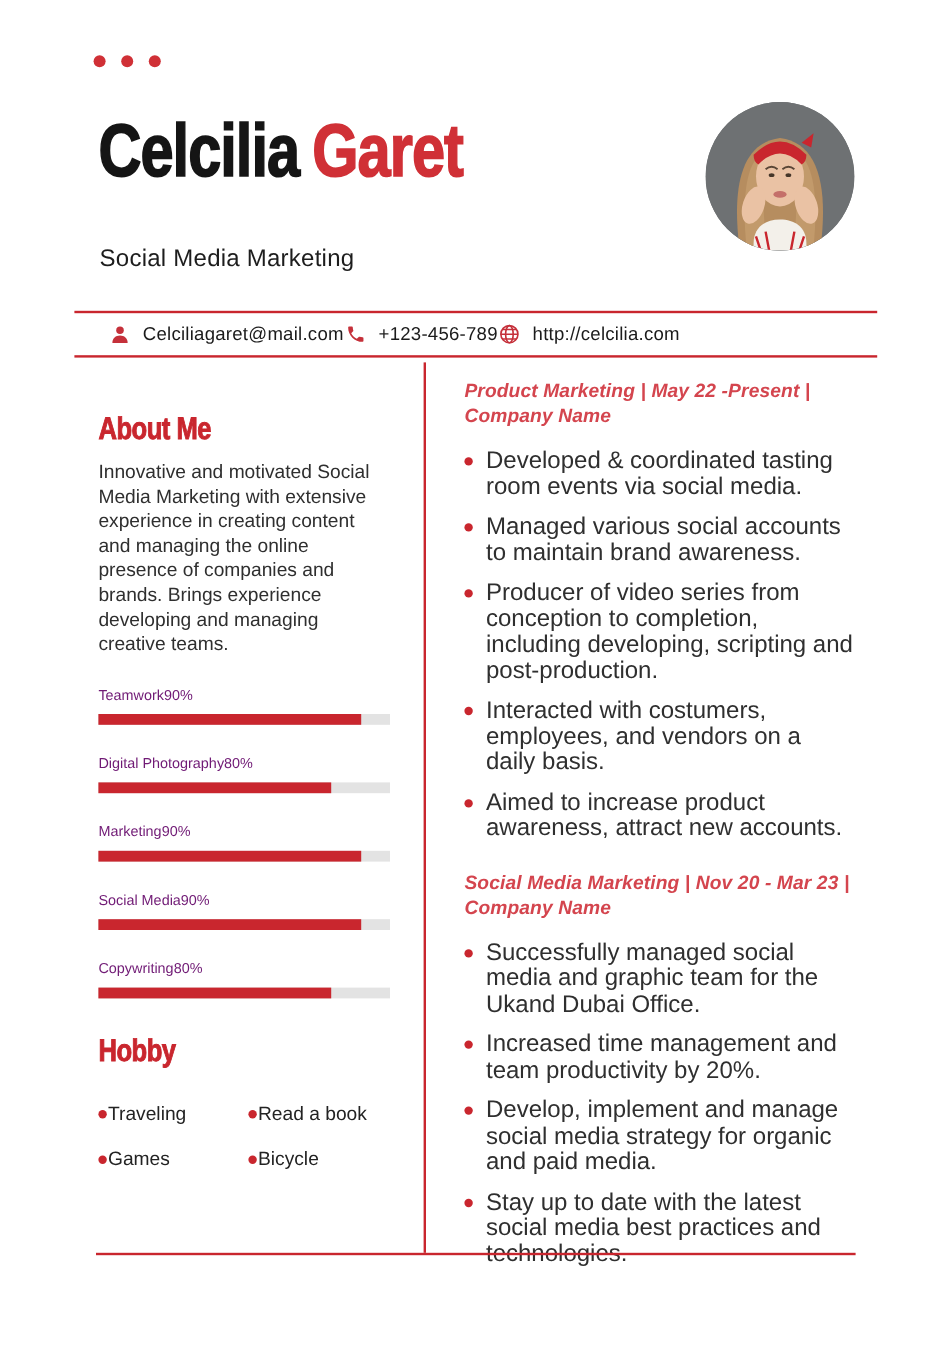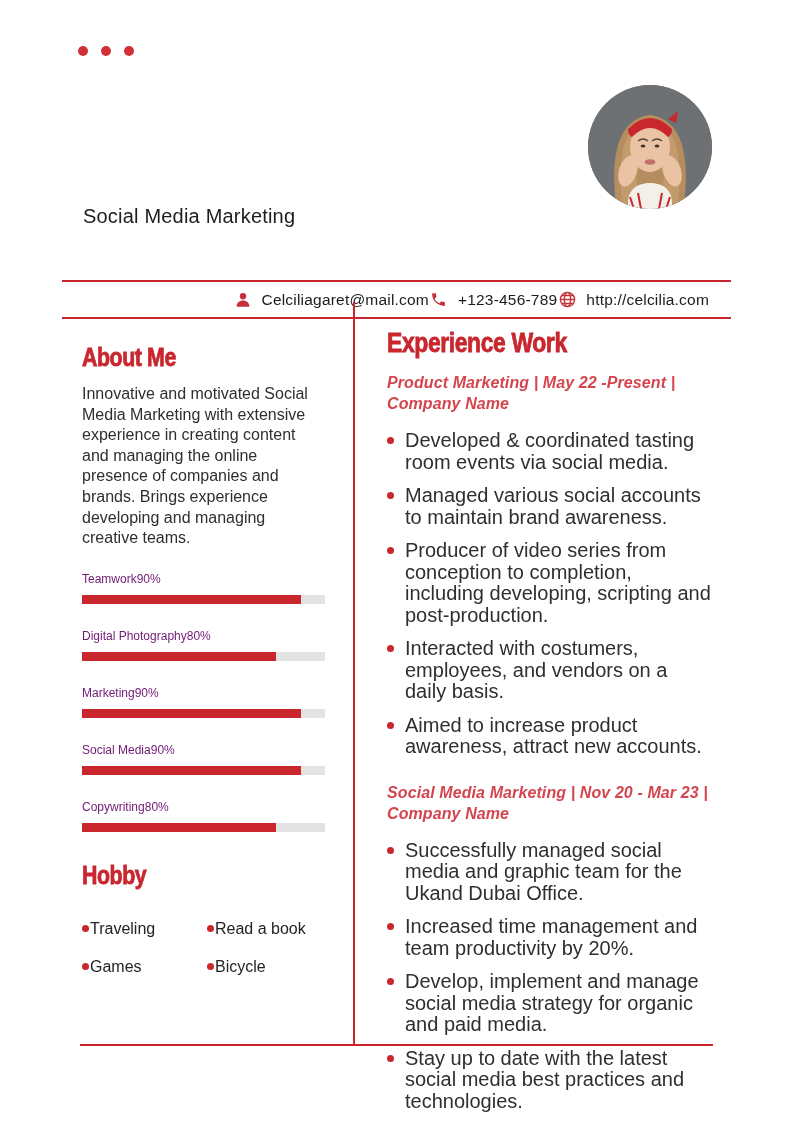--- a/index.html
+++ b/index.html
@@ -28,23 +28,23 @@
   }
   .name .last{color:var(--accent-bright);margin-left:0.22em;-webkit-text-stroke:1.4px var(--accent-bright);}
   .subtitle{position:absolute;left:83px;top:177px;font-size:20px;color:#1d1d1d;letter-spacing:0.2px;margin-top:28px;}
   
   .photo{
     position:absolute;left:588px;top:85px;width:124px;height:124px;border-radius:50%;
     overflow:hidden;background:var(--photo-bg);
   }
   
   .contact-bar{
-    position:absolute;left:62px;top:280px;width:669px;height:39px;
+    position:absolute;left:62px;top:259px;width:669px;height:39px;
     border-top:2px solid var(--accent);border-bottom:2px solid var(--accent);
-    display:flex;align-items:center;justify-content:flex-end;
+    display:flex;align-items:center;justify-content:flex-start;
     padding:0 22px 0 28px;
   }
   .contact-item{display:flex;align-items:center;gap:9px;font-size:15.5px;color:#1b1b1b;letter-spacing:0.2px;}
   .cicon{display:inline-flex;width:20px;height:20px;align-items:center;justify-content:center;}
   
   .divider-v{position:absolute;left:353px;top:302px;width:2px;height:742px;background:var(--accent);}
   .bottom-line{position:absolute;left:80px;top:1044px;width:633px;height:2px;background:var(--accent);}
   .col-left{position:absolute;left:82px;top:316px;width:243px;}
   .col-right{position:absolute;left:387px;top:302px;width:325px;}
   .sec-heading{
@@ -79,20 +79,21 @@
 <body>
 
 <div class="page">
 
   <div class="dots">
     <span class="dot"></span>
     <span class="dot"></span>
     <span class="dot"></span>
   </div>
 
+  <h1 class="name-wrap"><span class="cond name"><span>Celcilia</span><span class="last">Garet</span></span></h1>
 
   <div class="subtitle">Social Media Marketing</div>
 
   <div class="photo">
     <svg width="124" height="124" viewBox="0 0 124 124">
       <rect width="124" height="124" fill="#6e7173"></rect>
       <path d="M28 120 C22 70 30 34 62 30 C94 34 102 70 96 120 Z" fill="#b68d5f"></path>
       <path d="M34 120 C30 80 34 52 46 44 L50 120 Z" fill="#c29a6b"></path>
       <path d="M90 120 C94 80 90 52 78 44 L74 120 Z" fill="#c29a6b"></path>
       <path d="M40 118 C40 104 50 98 62 98 C74 98 84 104 84 118 L84 124 L40 124 Z" fill="#f3f0ea"></path>
@@ -208,21 +209,20 @@
         <span>Games</span>
       </div>
       <div class="hobby-item">
         <span class="bullet"></span>
         <span>Bicycle</span>
       </div>
     </div>
   </div>
 
   <div class="col-right">
-    <h2 class="sec-heading exp-heading"><span class="cond">Experience Work</span></h2>
 
     <div class="job-title">Product Marketing | May 22 -Present | Company Name</div>
     <ul class="bullets">
       <li>
           <span class="bullet"></span>
           <span>Developed &amp; coordinated tasting room events via social media.</span>
         </li>
       <li>
           <span class="bullet"></span>
           <span>Managed various social accounts to maintain brand awareness.</span>

